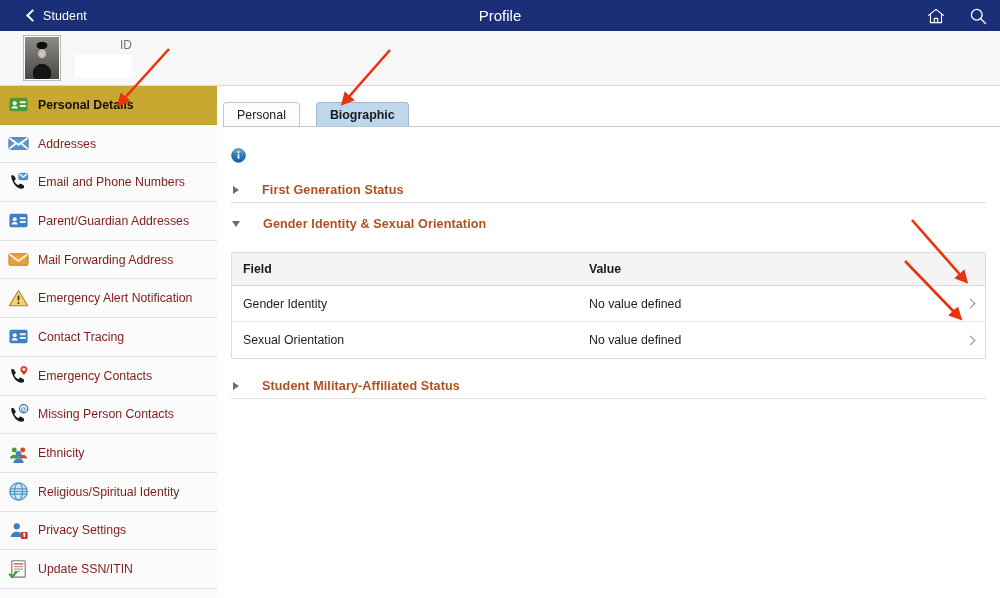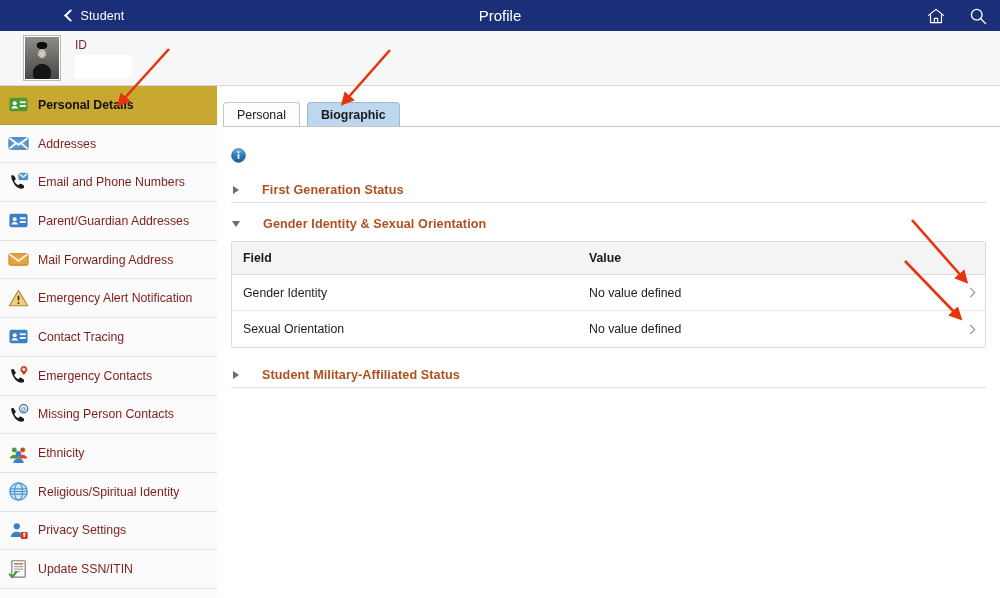--- a/index.html
+++ b/index.html
@@ -14,21 +14,21 @@
 
   
   .topbar {
     position: absolute; top:0; left:0; width:1000px; height:31px;
     background:#1b2f78;
     display:flex; align-items:center;
     color:#ffffff;
   }
   .topbar-left {
     display:flex; align-items:center; gap:6px;
-    padding-left:10px; min-width:180px;justify-content:center;
+    padding-left:28px; min-width:180px;
   }
   .back-chevron {
     width:9px; height:9px;
     border-left:2px solid #fff; border-bottom:2px solid #fff;
     transform: rotate(45deg);
     display:inline-block; position:relative; top:0px;
   }
   .back-label { font-size:12.5px; color:#fff; letter-spacing:.1px; }
   .topbar-title {
     position:absolute; left:0; right:0; text-align:center;
@@ -53,21 +53,21 @@
   .photo-inner {
     width:100%; height:100%;
     background:
       radial-gradient(ellipse 9px 6px at 50% 20%, #0d0d0d 0%, #0d0d0d 60%, rgba(0,0,0,0) 62%),
       radial-gradient(ellipse 6px 7px at 50% 40%, #d8d4cc 0%, #b9b4aa 65%, rgba(0,0,0,0) 68%),
       radial-gradient(ellipse 13px 13px at 50% 86%, #151515 0%, #151515 70%, rgba(0,0,0,0) 72%),
       linear-gradient(180deg,#8e8c86 0%, #6f6d68 45%, #4a4844 100%);
     background-repeat:no-repeat;
   }
   .id-block { margin-left:14px; display:flex; flex-direction:column; gap:3px; }
-  .id-label { font-size:12px; color:#7f1d1d; }
+  .id-label { font-size:12px; color:#737373;text-align:right; }
   .id-value-box {
     width:57px; height:23px; background:#ffffff;
   }
 
   
   .sidebar {
     position:absolute; top:86px; left:0; width:248px; height:512px;
     background:#fbfbfb; border-right:1px solid #cfcfcf;
     overflow:hidden;
   }
@@ -84,21 +84,21 @@
   .side-ico { width:21px; height:21px; flex:0 0 21px; position:relative; }
   .side-ico svg { display:block; width:21px; height:21px; }
 
   
   .main {
     position:absolute; top:86px; left:217px; width:783px; height:512px;
     background:#ffffff;
   }
   .tabstrip {
     position:relative; height:34px; margin-top:7px;
-    padding-left:6px; display:flex; align-items:flex-end; gap:7px;
+    padding-left:6px; display:flex; align-items:flex-end; gap:16px;
   }
   .tab {
     height:25px; padding:0 13px;
     display:flex; align-items:center; justify-content:center;
     font-size:12.4px; color:#1a1a1a;
     border:1px solid #c6c6c6; border-bottom:none;
     border-radius:4px 4px 0 0;
     background:#fdfdfd; cursor:pointer;
   }
   .tab.active { background:#bdd7ee; font-weight:bold; border-color:#9fb9ce; }
@@ -126,21 +126,21 @@
     border-top:4px solid transparent; border-bottom:4px solid transparent;
   }
   .tri-down {
     width:0; height:0; margin-left:1px;
     border-top:6px solid #6d6d6d;
     border-left:4px solid transparent; border-right:4px solid transparent;
   }
 
   
   .tbl {
-    margin-top:4px;
+    margin-top:15px;
     border:1px solid #dcdcdc; border-radius:2px;
     background:#fff;
   }
   .tbl-row { display:flex; align-items:center; height:36px; }
   .tbl-head {
     background:#f4f4f4; border-bottom:1px solid #dcdcdc;
     height:33px;
   }
   .tbl-head .c { font-size:12.3px; font-weight:bold; color:#1a1a1a; }
   .tbl-body-row { border-bottom:1px solid #ececec; cursor:pointer; }

